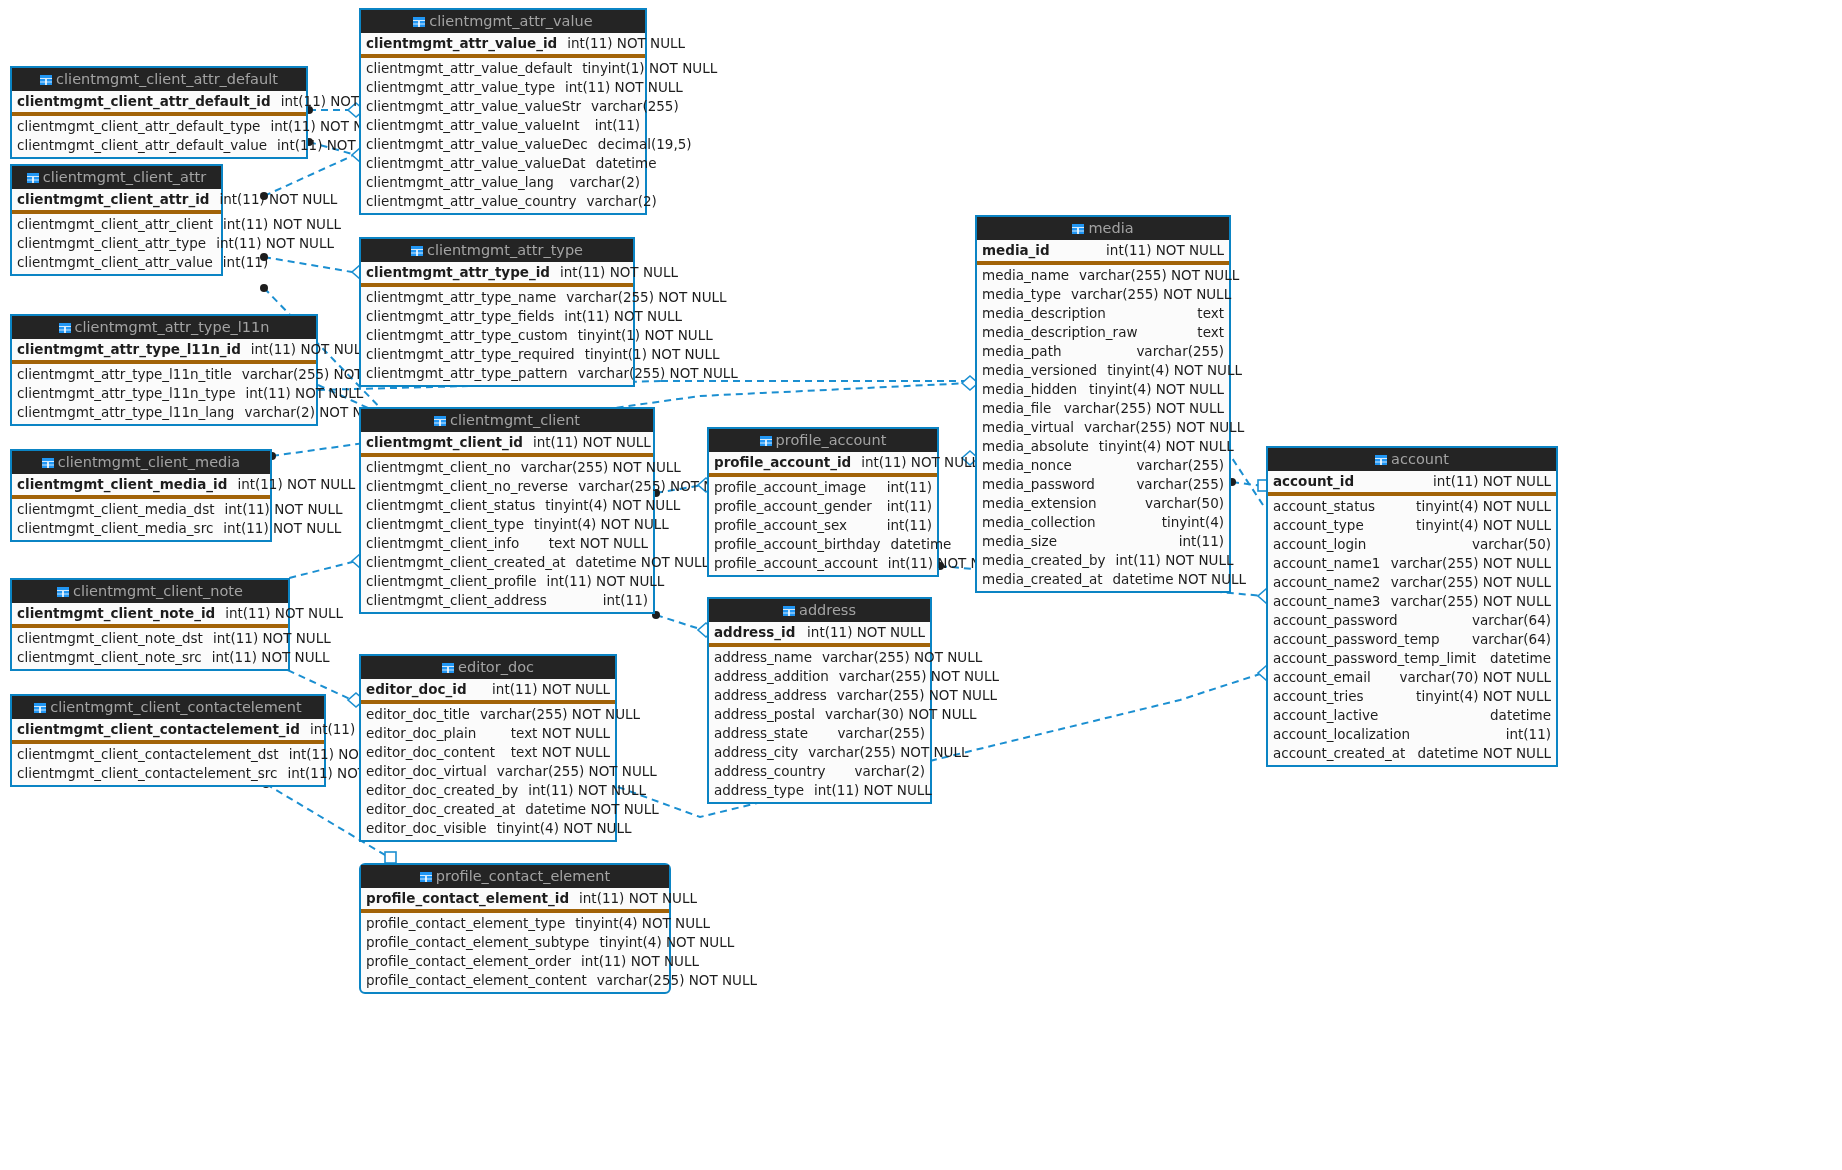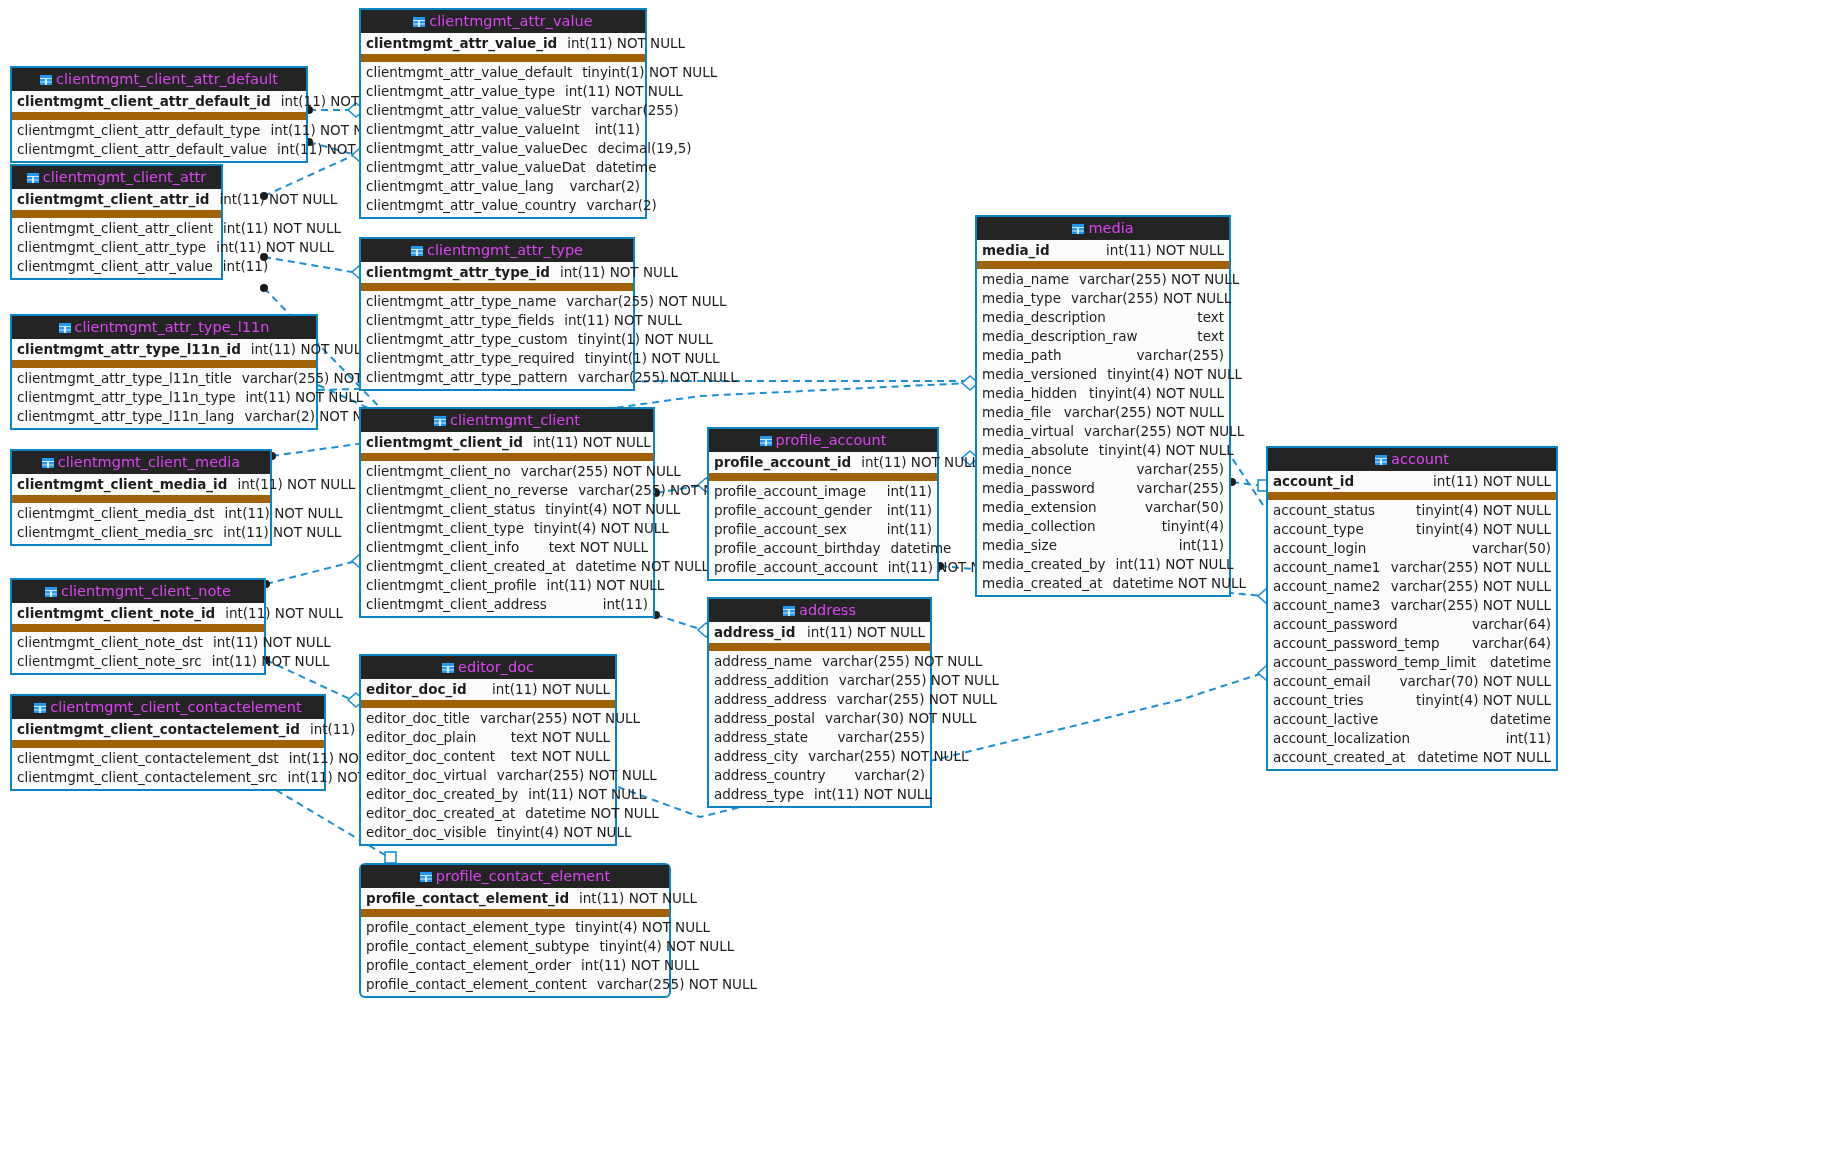--- a/index.html
+++ b/index.html
@@ -32,38 +32,38 @@
   }
   .entity {
     position: absolute;
     background: #fbfbfb;
     border: 2px solid #0b84c4;
     box-sizing: border-box;
     z-index: 2;
   }
   .entity-title {
     background: #242424;
-    color: #d946ef;
+    color: #a3a3a3;
     font-size: 14.5px;
     line-height: 23px;
     height: 23px;
     text-align: center;
     white-space: nowrap;
     overflow: hidden;
     position: relative;
   }
   .tbl-icon {
     display: inline-block;
     width: 12px;
     height: 10px;
     vertical-align: -1px;
     margin-right: 4px;
   }
   .pk-row {
-    border-bottom: 8px solid #a16207;
+    border-bottom: 4px solid #a16207;
   }
   .attr {
     display: flex;
     justify-content: space-between;
     align-items: center;
     font-size: 13.5px;
     line-height: 19px;
     height: 19px;
     color: #1d1d1d;
     padding: 0 5px;
@@ -260,21 +260,21 @@
           <div class="attr">
             <span class="aname">clientmgmt_client_media_dst</span>
             <span class="atype">int(11) NOT NULL</span>
           </div>
           <div class="attr">
             <span class="aname">clientmgmt_client_media_src</span>
             <span class="atype">int(11) NOT NULL</span>
           </div>
         </div>
       </div>
-      <div class="entity" style="left: 10px; top: 578px; width: 256px;">
+      <div class="entity" style="left: 10px; top: 578px; width: 280px;">
         <div class="entity-title"><span><svg class="tbl-icon" viewBox="0 0 12 10" xmlns="http://www.w3.org/2000/svg">
               <rect x="0" y="0" width="12" height="10" fill="#ffffff"></rect>
               <rect x="0" y="0" width="12" height="3.2" fill="#2196f3"></rect>
               <rect x="0" y="4" width="5.2" height="2.6" fill="#2196f3"></rect>
               <rect x="6.8" y="4" width="5.2" height="2.6" fill="#2196f3"></rect>
               <rect x="0" y="7.4" width="5.2" height="2.6" fill="#2196f3"></rect>
               <rect x="6.8" y="7.4" width="5.2" height="2.6" fill="#2196f3"></rect>
             </svg></span><span>clientmgmt_client_note</span></div>
         <div class="pk-row">
           <div class="attr">

